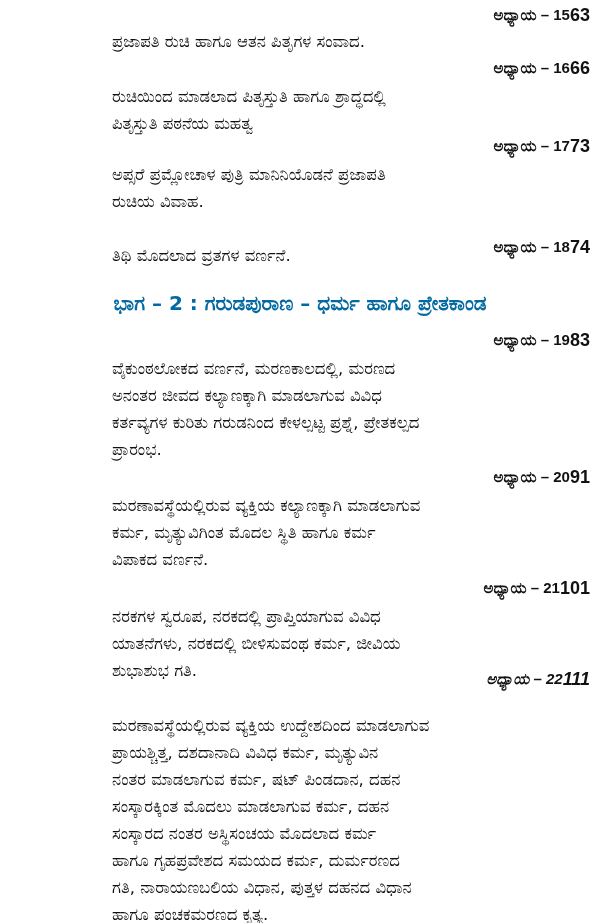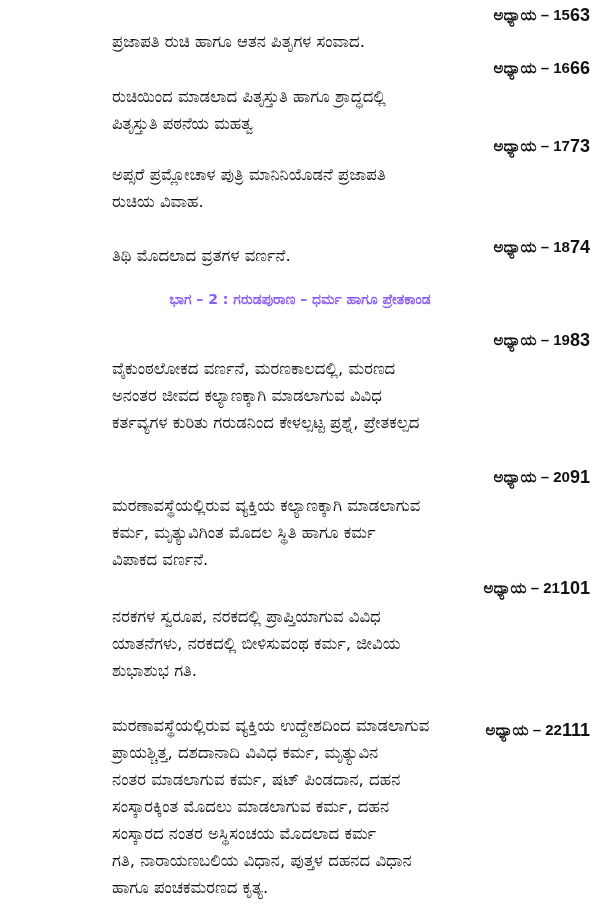--- a/index.html
+++ b/index.html
@@ -21,21 +21,21 @@
     font-family: "Liberation Sans", sans-serif; font-weight: bold; font-size: 18px; color: #111;
   }
   .chapter-desc {
     position: absolute; left: 112px; width: 400px;
     font-size: 16.5px; line-height: 27px; color: #111;
     text-align: justify; text-align-last: left;
   }
   .desc-line { display: block; white-space: nowrap; }
   .section-title {
     position: absolute; left: 0; right: 0; top: 291px; text-align: center;
-    font-weight: bold; font-size: 14px; color: #8b5cf6;
+    font-weight: bold; font-size: 20px; color: #0369a1;
   }
 </style>
 </head>
 <body>
 
 <div class="page">
 
   <div class="chapter-head" style="top:4px;">
     <span class="chapter-label">ಅಧ್ಯಾಯ – 15</span>
     <span class="page-num">63</span>
@@ -73,20 +73,21 @@
   <div class="section-title">ಭಾಗ – 2 : ಗರುಡಪುರಾಣ – ಧರ್ಮ ಹಾಗೂ ಪ್ರೇತಕಾಂಡ</div>
 
   <div class="chapter-head" style="top:329px;">
     <span class="chapter-label">ಅಧ್ಯಾಯ – 19</span>
     <span class="page-num">83</span>
   </div>
   <div class="chapter-desc" style="top:355px;">
     <span class="desc-line">ವೈಕುಂಠಲೋಕದ ವರ್ಣನೆ, ಮರಣಕಾಲದಲ್ಲಿ, ಮರಣದ</span>
     <span class="desc-line">ಅನಂತರ ಜೀವದ ಕಲ್ಯಾಣಕ್ಕಾಗಿ ಮಾಡಲಾಗುವ ವಿವಿಧ</span>
     <span class="desc-line">ಕರ್ತವ್ಯಗಳ ಕುರಿತು ಗರುಡನಿಂದ ಕೇಳಲ್ಪಟ್ಟ ಪ್ರಶ್ನೆ, ಪ್ರೇತಕಲ್ಪದ</span>
+    <span class="desc-line">ಪ್ರಾರಂಭ.</span>
   </div>
 
   <div class="chapter-head" style="top:466px;">
     <span class="chapter-label">ಅಧ್ಯಾಯ – 20</span>
     <span class="page-num">91</span>
   </div>
   <div class="chapter-desc" style="top:492px;">
     <span class="desc-line">ಮರಣಾವಸ್ಥೆಯಲ್ಲಿರುವ ವ್ಯಕ್ತಿಯ ಕಲ್ಯಾಣಕ್ಕಾಗಿ ಮಾಡಲಾಗುವ</span>
     <span class="desc-line">ಕರ್ಮ, ಮೃತ್ಯುವಿಗಿಂತ ಮೊದಲ ಸ್ಥಿತಿ ಹಾಗೂ ಕರ್ಮ</span>
     <span class="desc-line">ವಿಪಾಕದ ವರ್ಣನೆ.</span>
@@ -95,27 +96,28 @@
   <div class="chapter-head" style="top:577px;">
     <span class="chapter-label">ಅಧ್ಯಾಯ – 21</span>
     <span class="page-num">101</span>
   </div>
   <div class="chapter-desc" style="top:603px;">
     <span class="desc-line">ನರಕಗಳ ಸ್ವರೂಪ, ನರಕದಲ್ಲಿ ಪ್ರಾಪ್ತಿಯಾಗುವ ವಿವಿಧ</span>
     <span class="desc-line">ಯಾತನೆಗಳು, ನರಕದಲ್ಲಿ ಬೀಳಿಸುವಂಥ ಕರ್ಮ, ಜೀವಿಯ</span>
     <span class="desc-line">ಶುಭಾಶುಭ ಗತಿ.</span>
   </div>
 
-  <div class="chapter-head" style="top:719px;">
+  <div class="chapter-head" style="top:668px;font-style:italic;">
     <span class="chapter-label">ಅಧ್ಯಾಯ – 22</span>
     <span class="page-num">111</span>
   </div>
   <div class="chapter-desc" style="top:712px;">
     <span class="desc-line">ಮರಣಾವಸ್ಥೆಯಲ್ಲಿರುವ ವ್ಯಕ್ತಿಯ ಉದ್ದೇಶದಿಂದ ಮಾಡಲಾಗುವ</span>
     <span class="desc-line">ಪ್ರಾಯಶ್ಚಿತ್ತ, ದಶದಾನಾದಿ ವಿವಿಧ ಕರ್ಮ, ಮೃತ್ಯುವಿನ</span>
     <span class="desc-line">ನಂತರ ಮಾಡಲಾಗುವ ಕರ್ಮ, ಷಟ್ ಪಿಂಡದಾನ, ದಹನ</span>
     <span class="desc-line">ಸಂಸ್ಕಾರಕ್ಕಿಂತ ಮೊದಲು ಮಾಡಲಾಗುವ ಕರ್ಮ, ದಹನ</span>
     <span class="desc-line">ಸಂಸ್ಕಾರದ ನಂತರ ಅಸ್ಥಿಸಂಚಯ ಮೊದಲಾದ ಕರ್ಮ</span>
+    <span class="desc-line">ಹಾಗೂ ಗೃಹಪ್ರವೇಶದ ಸಮಯದ ಕರ್ಮ, ದುರ್ಮರಣದ</span>
     <span class="desc-line">ಗತಿ, ನಾರಾಯಣಬಲಿಯ ವಿಧಾನ, ಪುತ್ತಳ ದಹನದ ವಿಧಾನ</span>
     <span class="desc-line">ಹಾಗೂ ಪಂಚಕಮರಣದ ಕೃತ್ಯ.</span>
   </div>
 
 </div>
 
 </body></html>

